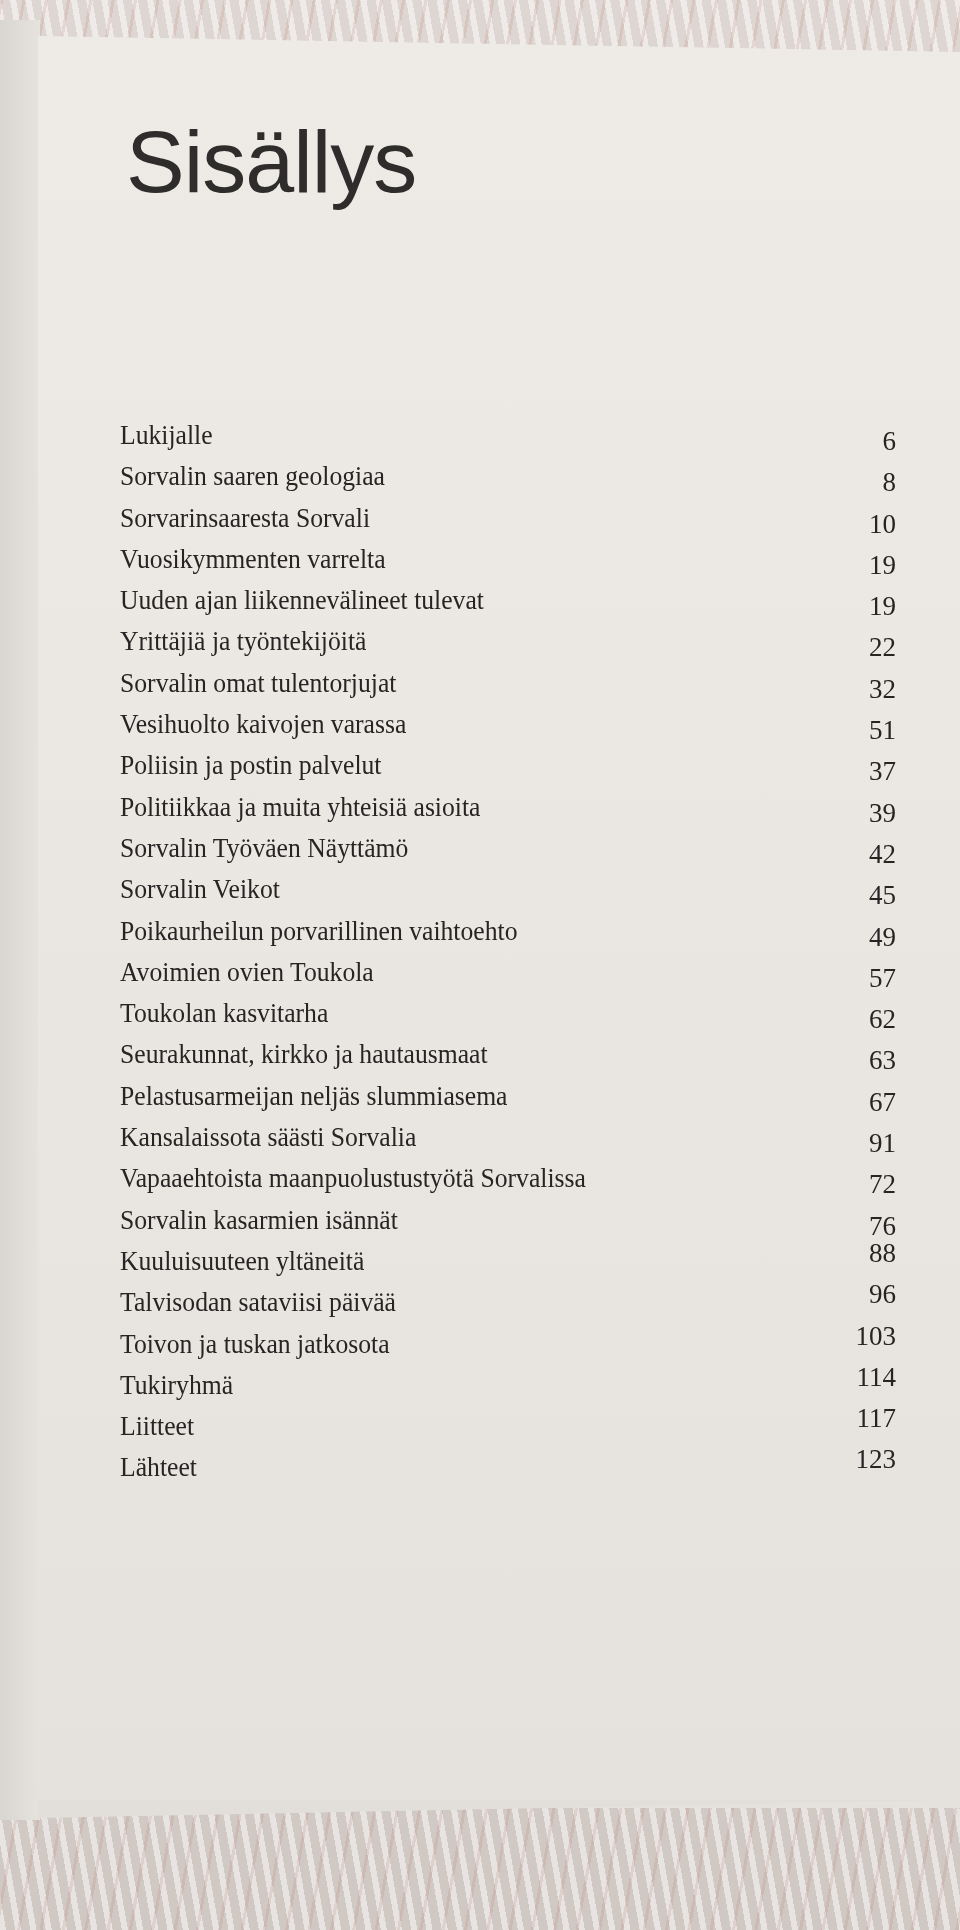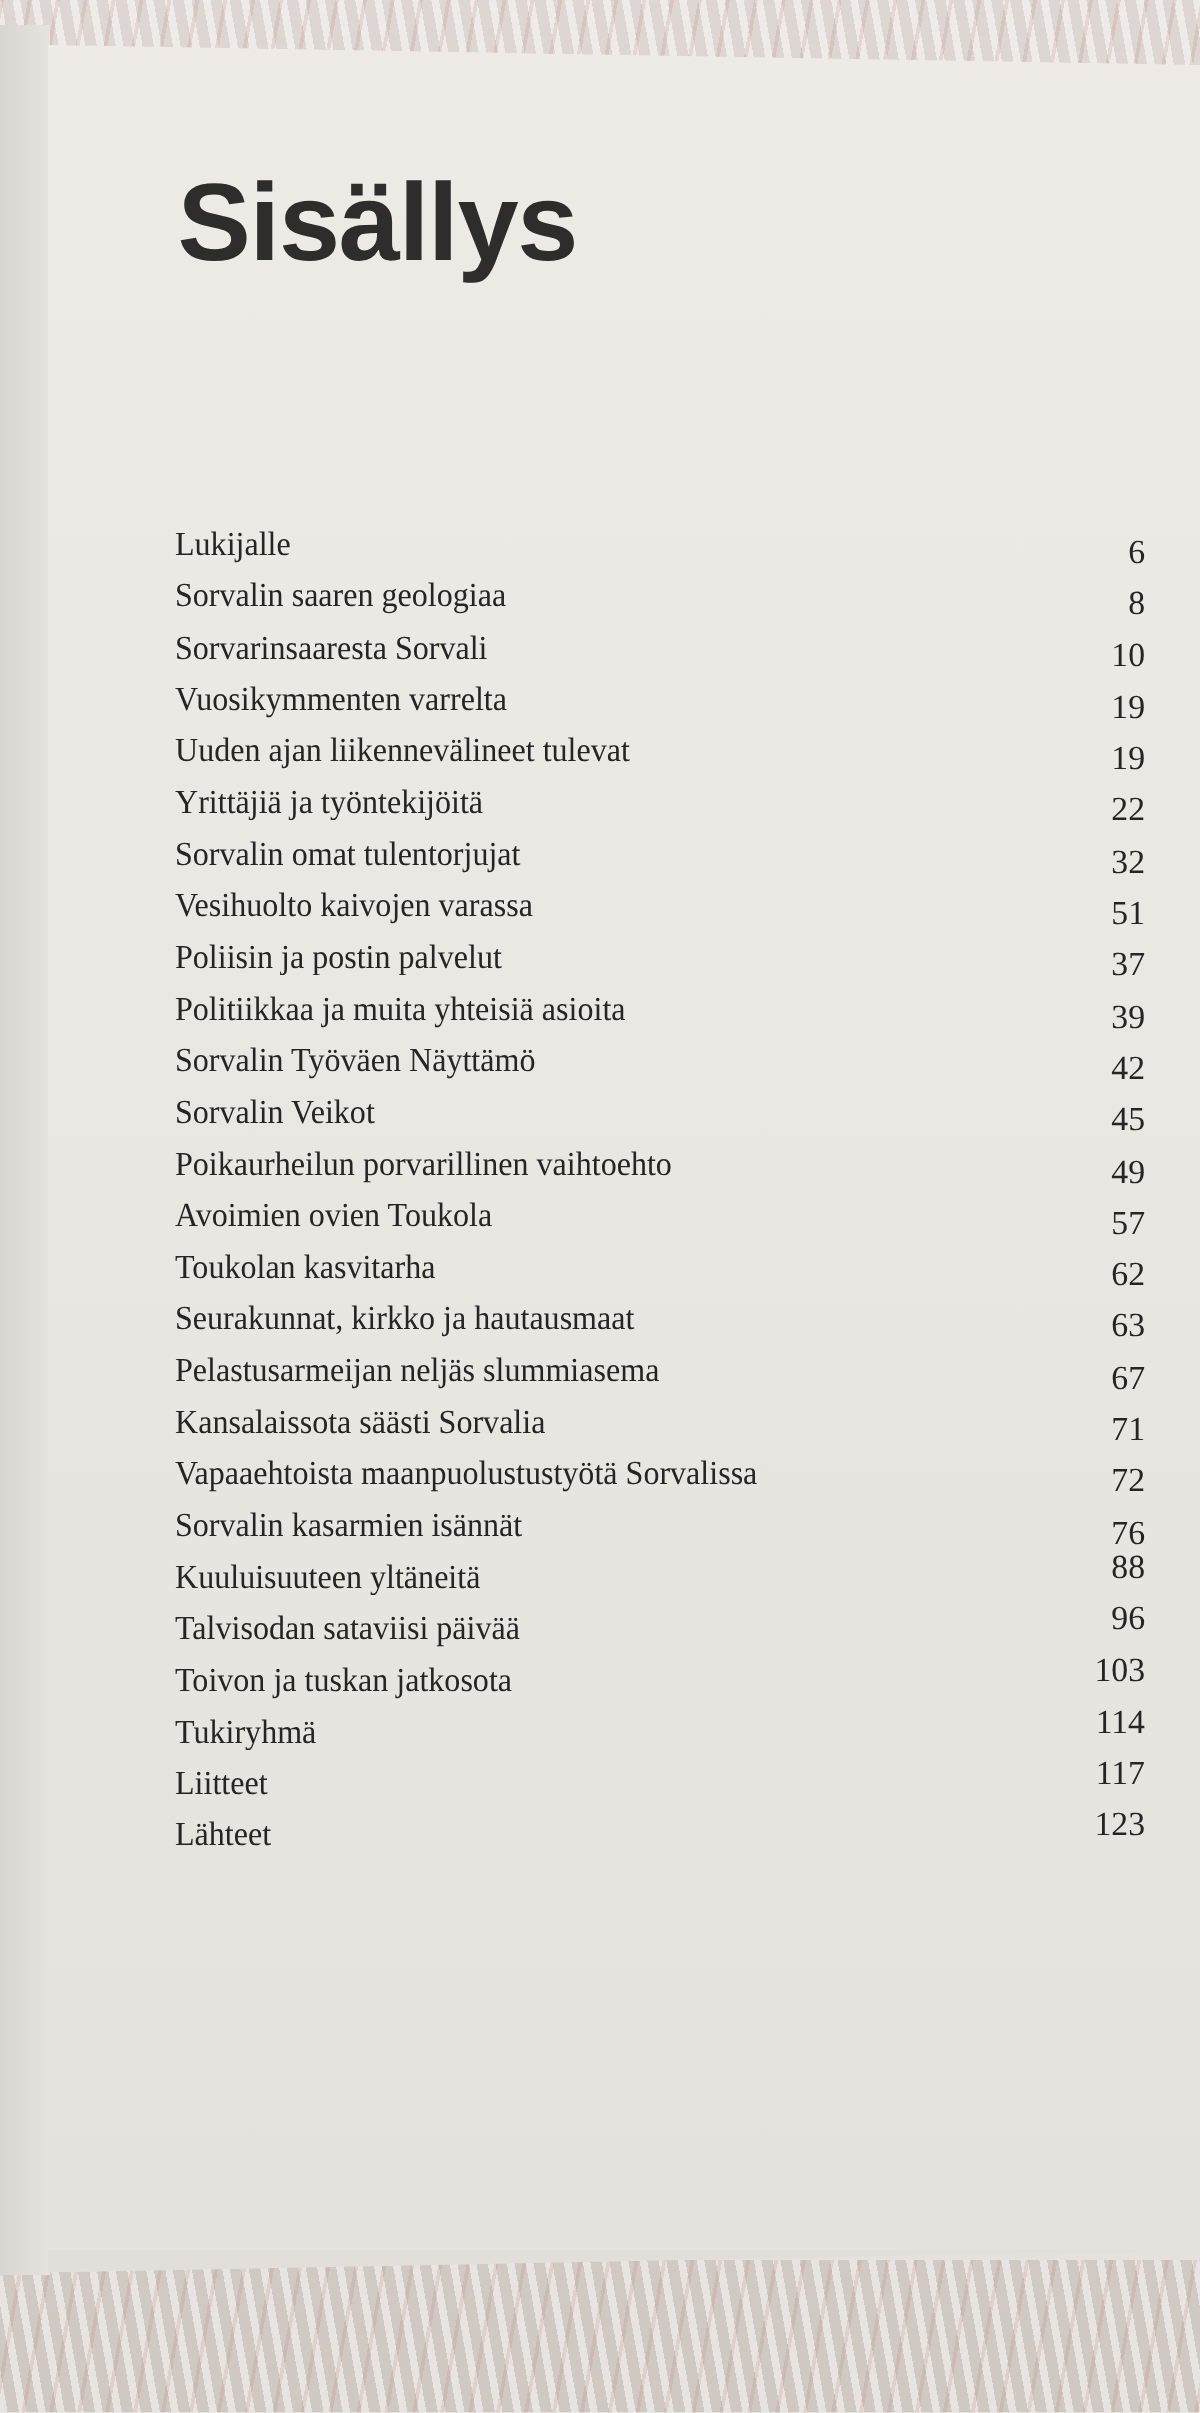--- a/index.html
+++ b/index.html
@@ -48,21 +48,21 @@
     left: 126px;
     top: 118px;
     font-family: "Liberation Sans", sans-serif;
     font-size: 88px;
     color: #2e2d2c;
     letter-spacing: -1px;
     line-height: 1;
   }
   .toc {
     position: absolute;
-    left: 140px;
+    left: 120px;
     top: 418px;
     width: 776px;
   }
   .toc-row {
     position: relative;
     height: 41.3px;
     color: #262524;
     font-size: 27px;
   }
   .toc-row .label {
@@ -82,21 +82,21 @@
   .toc-row.late .page-num { top: -6px; }
 </style>
 </head>
 <body>
 
 <div class="page-shadow-left"></div>
 <div class="page">
 </div>
 <div class="page-bottom"></div>
 
-<h1 class="title" style="margin:16px;font-weight:bold;">Sisällys</h1>
+<h1 class="title" style="margin:0;font-weight:normal;">Sisällys</h1>
 
 <div class="toc">
   <div class="toc-row">
       <span class="label">Lukijalle</span>
       <span class="page-num">6</span>
     </div>
   <div class="toc-row">
       <span class="label">Sorvalin saaren geologiaa</span>
       <span class="page-num">8</span>
     </div>
@@ -155,21 +155,21 @@
   <div class="toc-row">
       <span class="label">Seurakunnat, kirkko ja hautausmaat</span>
       <span class="page-num">63</span>
     </div>
   <div class="toc-row">
       <span class="label">Pelastusarmeijan neljäs slummiasema</span>
       <span class="page-num">67</span>
     </div>
   <div class="toc-row">
       <span class="label">Kansalaissota säästi Sorvalia</span>
-      <span class="page-num">71</span>
+      <span class="page-num">91</span>
     </div>
   <div class="toc-row">
       <span class="label">Vapaaehtoista maanpuolustustyötä Sorvalissa</span>
       <span class="page-num">72</span>
     </div>
   <div class="toc-row">
       <span class="label">Sorvalin kasarmien isännät</span>
       <span class="page-num">76</span>
     </div>
   <div class="toc-row late">

